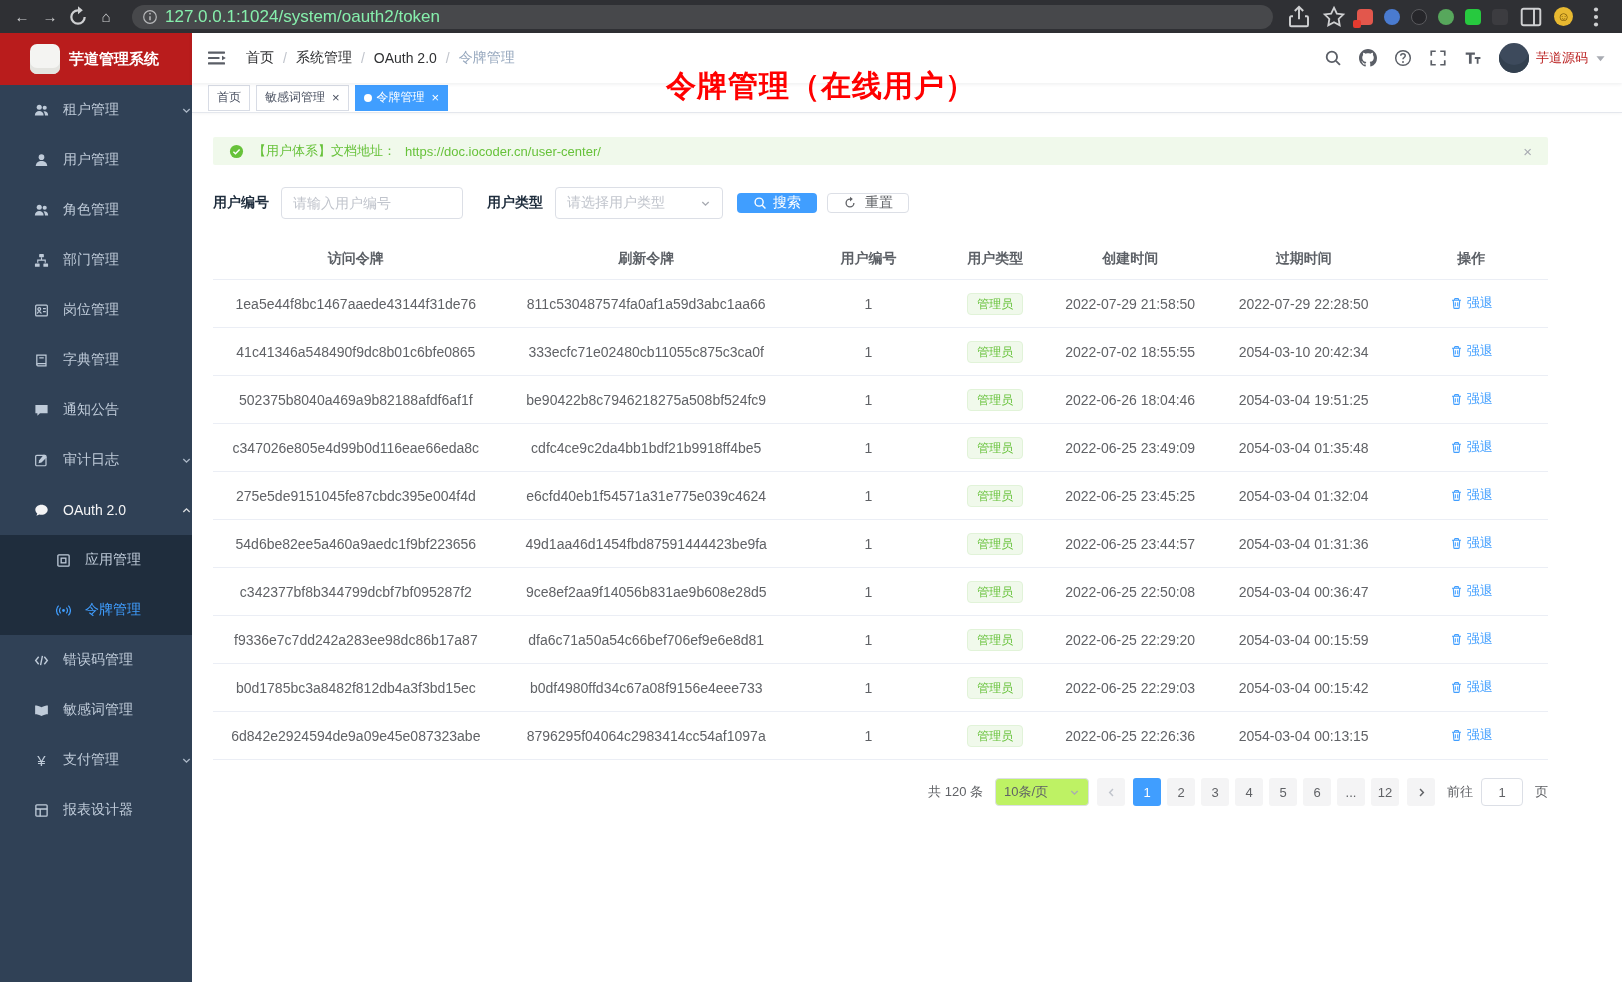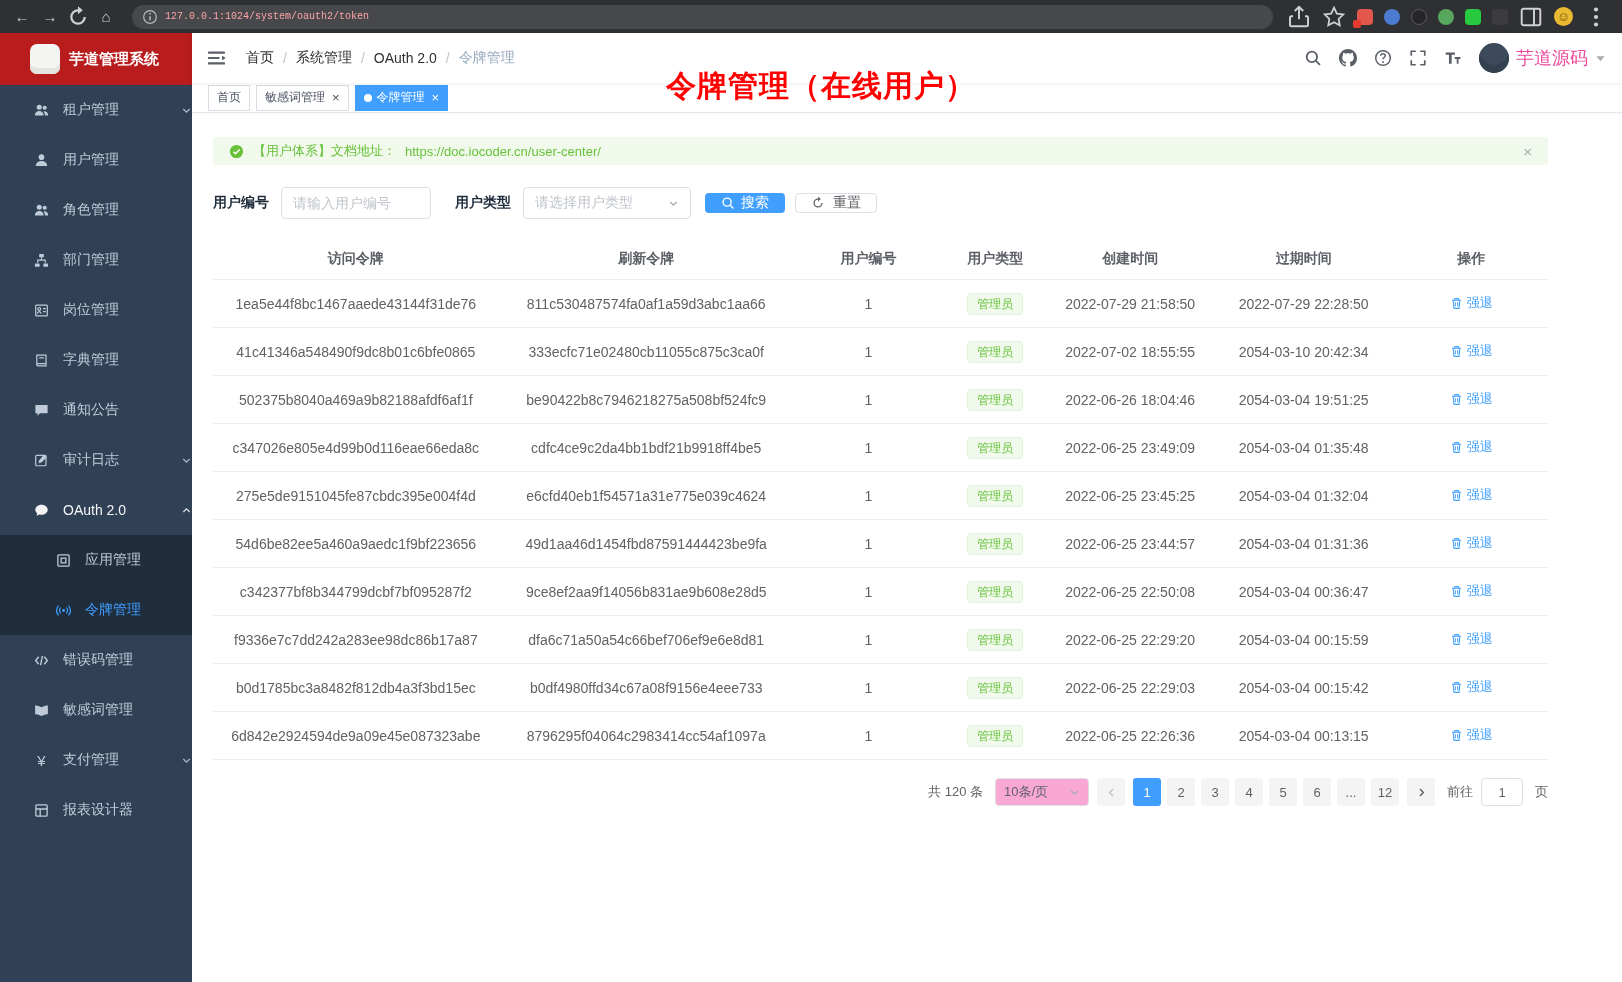--- a/index.html
+++ b/index.html
@@ -13,21 +13,21 @@
   [data-icon] svg{ width:100%; height:100%; display:block; }
   .g{ font-size:15px; line-height:1; }
 
   
   .browser-bar{ height:33px; background:#2f3034; display:flex; align-items:center;
     padding:0 10px; gap:4px; color:#c9cacc; }
   .b-icon{ width:24px; height:24px; border-radius:4px; color:#cfd0d2; cursor:pointer; }
   .b-icon.sm{ width:16px; height:16px; color:#b7b8ba; }
   .url-pill{ flex:1; height:24px; background:#47484b; border-radius:12px; display:flex;
     align-items:center; padding:0 10px; gap:7px; margin:0 10px; min-width:0; cursor:text; }
-  .url-text{ font-size:10px; color:#fca5a5; white-space:nowrap; overflow:hidden;font-family:Liberation Mono, monospace; }
+  .url-text{ font-size:17px; color:#86efac; white-space:nowrap; overflow:hidden; }
   .browser-right{ display:flex; align-items:center; gap:11px; padding-right:4px; }
   .ext{ width:16px; height:16px; border-radius:4px; position:relative; display:inline-block; cursor:pointer; }
   .ext.red{ background:#e2574c; }
   .ext.blue{ background:#4a7bd0; border-radius:50%; }
   .ext.dark{ background:#26262a; border-radius:50%; border:1px solid #5a5a5e; }
   .ext.green{ background:#57a75c; border-radius:50%; }
   .ext.green2{ background:#27c93f; }
   .ext.dark2{ background:#3c3c40; }
   .badge-dot{ position:absolute; left:-4px; bottom:-3px; width:8px; height:8px;
     background:#e33a2f; border-radius:2px; display:block; }
@@ -57,21 +57,21 @@
   .nav-icon{ width:18px; height:18px; color:#5a5e66; cursor:pointer; }
   .hamburger{ width:20px; height:20px; }
   .breadcrumb{ margin-left:18px; display:flex; align-items:center; font-size:14px; }
   .crumb{ color:#303133; cursor:pointer; }
   .crumb.last{ color:#97a8be; cursor:default; }
   .crumb-sep{ margin:0 9px; color:#c0c4cc; }
   .navbar-right{ margin-left:auto; display:flex; align-items:center; gap:17px; }
   .user-box{ display:flex; align-items:center; gap:7px; cursor:pointer; }
   .user-avatar{ width:30px; height:30px; border-radius:50%; background:#3d4a5c;
     box-shadow: inset 0 -8px 0 #33404f; }
-  .user-name{ font-size:18px; color:#ec4899; }
+  .user-name{ font-size:13px; color:#b91c1c; }
   .caret{ width:11px; height:11px; color:#a8abb2; }
 
   
   .tags-bar{ height:30px; display:flex; align-items:center; gap:6px; padding:0 16px;
     border-bottom:1px solid #e4e7ed; box-shadow:0 1px 3px rgba(0,0,0,.04); position:relative; z-index:2; background:#fff; }
   .tag{ height:26px; display:inline-flex; align-items:center; gap:5px; padding:0 8px;
     border:1px solid #d8dce5; background:#fff; color:#495060; font-size:12px; cursor:pointer; }
   .tag.active{ background:var(--accent,#409eff); border-color:var(--accent,#409eff); color:#fff; }
   .tag-dot{ width:8px; height:8px; border-radius:50%; background:#fff; }
   .tag-close{ font-size:13px; line-height:1; margin-left:2px; }
@@ -80,21 +80,21 @@
   .content{ flex:1; padding:24px 74px 0 21px; position:relative; overflow:hidden; }
   .alert{ background:#f0f9eb; border-radius:2px; padding:5px 16px; display:flex;
     align-items:center; gap:9px; font-size:13px; color:var(--success,#67c23a); margin-bottom:22px; }
   .alert-icon{ width:15px; height:15px; }
   .alert-link{ color:var(--success,#67c23a); text-decoration:none; cursor:pointer; }
   .alert-close{ margin-left:auto; color:#a8abb2; font-size:15px; cursor:pointer; line-height:1; }
 
   .filters{ display:flex; align-items:center; margin:6px 0 20px; font-size:14px; }
   .filter-label{ font-weight:700; color:#1f2d3d; margin-right:12px; white-space:nowrap; }
   .filter-label.ml{ margin-left:24px; }
-  .text-input{ width:150px; height:32px; border:1px solid #dcdfe6; border-radius:4px;
+  .text-input{ width:182px; height:32px; border:1px solid #dcdfe6; border-radius:4px;
     padding:0 11px; font-size:14px; color:#606266; font-family:inherit; outline:none; }
   .text-input::placeholder{ color:#c0c4cc; }
   .select-box{ width:168px; height:32px; border:1px solid #dcdfe6; border-radius:4px;
     display:flex; align-items:center; justify-content:space-between; padding:0 11px;
     margin-right:14px; cursor:pointer; background:#fff; }
   .select-placeholder{ color:#c0c4cc; font-size:14px; }
   .btn{ height:20px; border-radius:4px; font-size:14px; display:inline-flex; align-items:center;
     gap:6px; padding:0 15px; border:1px solid transparent; cursor:pointer; font-family:inherit; }
   .btn-primary{ background:var(--accent,#409eff); color:#fff; }
   .btn-plain{ background:#fff; border-color:#dcdfe6; color:#606266; margin-left:10px;gap:8px; }
@@ -110,21 +110,21 @@
     line-height:20px; font-size:12px; }
   .link-btn{ background:none; border:none; color:var(--accent,#409eff); font-size:13px;
     display:inline-flex; align-items:center; gap:4px; cursor:pointer; font-family:Liberation Sans, sans-serif; }
   .trash{ width:13px; height:13px; }
 
   .pagination{ display:flex; align-items:center; justify-content:flex-end; gap:8px;
     margin-top:18px; font-size:13px; color:#606266; padding-bottom:24px; }
   .total-text{ margin-right:4px; }
   .size-select{ width:94px; height:28px; border:1px solid #dcdfe6; border-radius:4px;
     display:flex; align-items:center; justify-content:space-between; padding:0 8px;
-    background:#f9a8d4; cursor:pointer; }
+    background:#bef264; cursor:pointer; }
   .page-list{ display:flex; gap:6px; }
   .pager-btn{ min-width:28px; height:28px; background:#f4f4f5; border:none; border-radius:3px;
     color:#606266; font-size:13px; cursor:pointer; padding:0 5px; font-family:inherit;
     display:inline-flex; align-items:center; justify-content:center; }
   .pager-btn.active{ background:var(--accent,#409eff); color:#fff; }
   .pager-btn.nav span{ width:11px; height:11px; }
   .pager-btn.prev{ color:#c0c4cc; }
   .goto-label{ margin-left:4px; }
   .goto-input{ width:42px; height:28px; border:1px solid #dcdfe6; border-radius:4px;
     text-align:center; font-size:13px; color:#606266; font-family:inherit; outline:none; }

